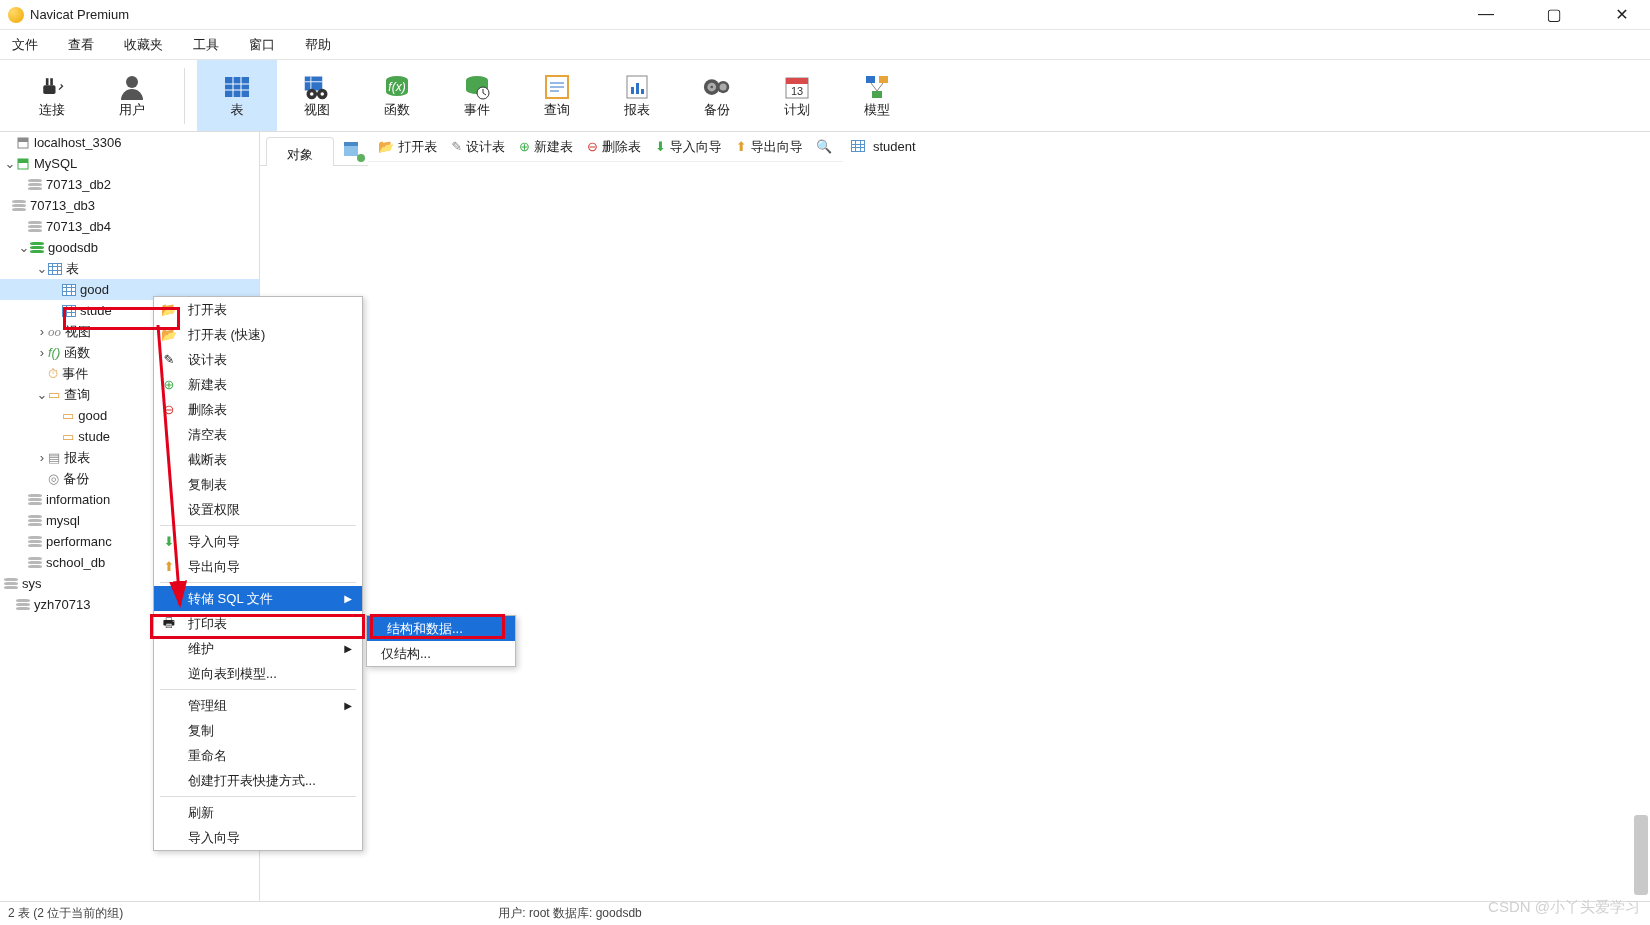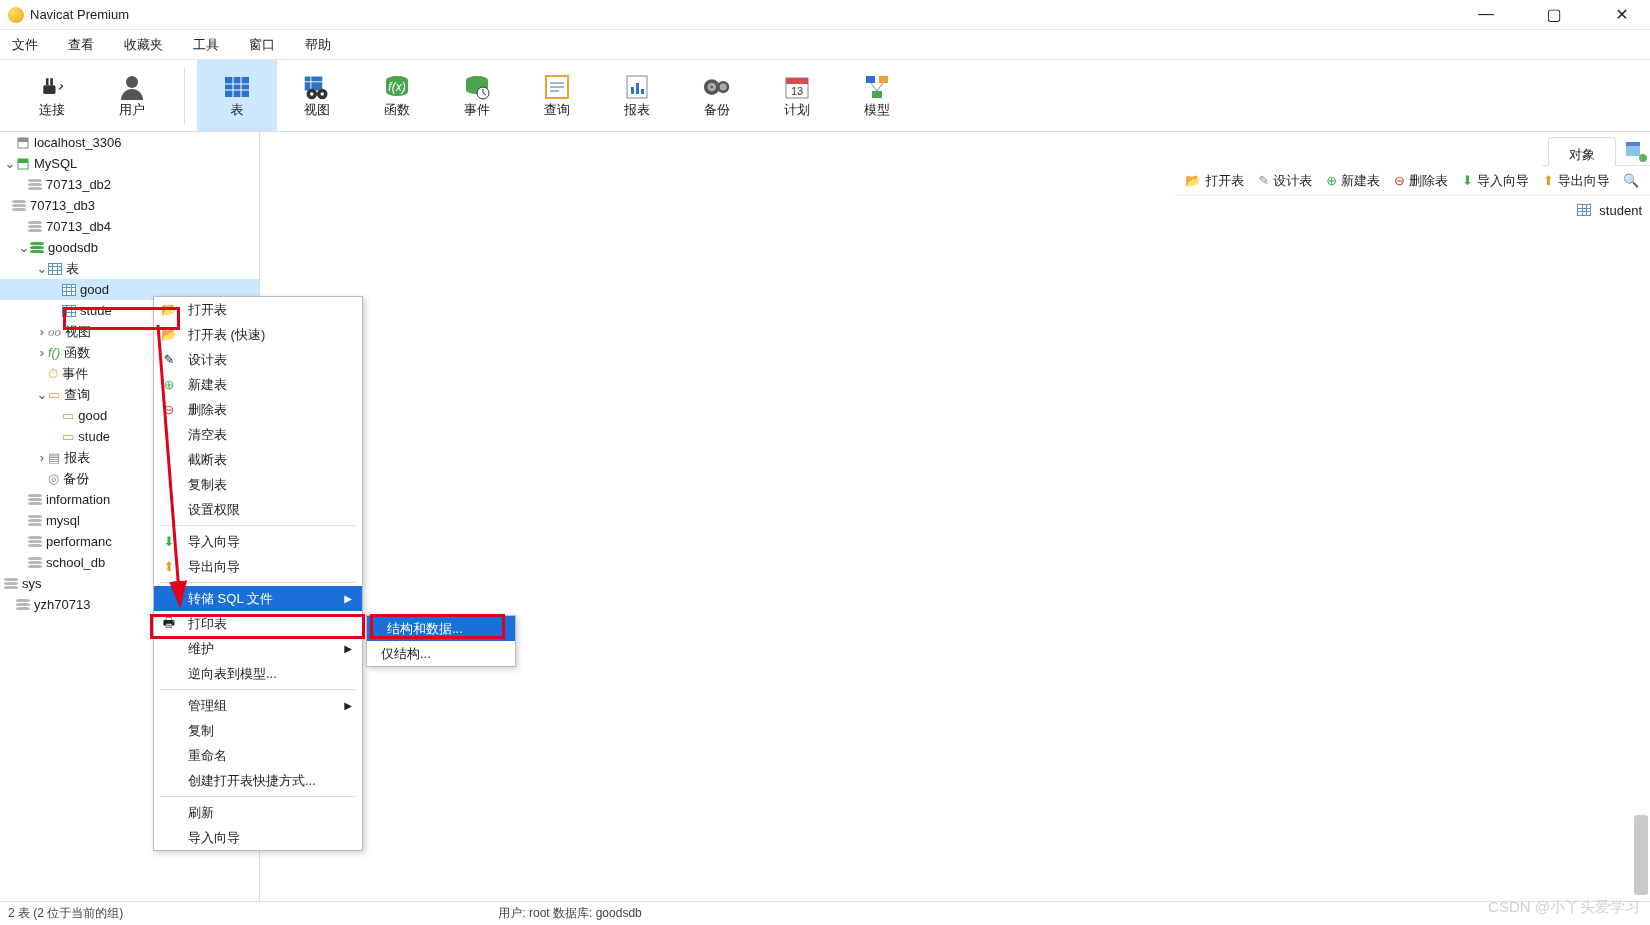--- a/index.html
+++ b/index.html
@@ -17,21 +17,21 @@
   .body { flex: 1; display: flex; position: relative; }
   .sidebar { width: 260px; border-right: 1px solid #ddd; overflow: hidden; }
   .tree-row { display: flex; align-items: center; height: 21px; padding-left: 4px; white-space: nowrap; }
   .tree-row.sel { background: #cde7ff; }
   .tw { display: inline-block; width: 12px; text-align: center; color: #555; }
   .db-icon { width: 14px; height: 12px; display: inline-flex; flex-direction: column; margin-right: 4px; }
   .db-icon i { flex:1; background:#b8b8b8; border-radius:7px/3px; margin-bottom:1px; }
   .db-icon.green i { background:#3fae49; }
   .tbl-icon { width:14px; height:12px; display:inline-grid; grid-template-columns:1fr 1fr 1fr; grid-template-rows:1fr 1fr 1fr; gap:1px; background:#5a94cc; padding:1px; margin-right:4px; }
   .tbl-icon i { background:#fff; }
-  .main { flex: 1; display: flex; flex-direction: column; align-items: flex-end; }
+  .main { flex: 1; display: flex; flex-direction: row; }
   .tabs { height: 34px; display: flex; align-items: stretch; border-bottom: 1px solid #ddd; padding-left: 6px; }
   .tab { padding: 8px 20px; border: 1px solid #ddd; border-bottom: none; background: #f6f6f6; border-radius: 4px 4px 0 0; margin-top: 4px; }
   .tab.active { background: #fff; position: relative; top: 1px; }
   .tab-add { margin-left:auto; width:34px; display:flex; align-items:center; justify-content:center; color:#888; position:relative; }
   .tab-add::after { content:""; position:absolute; right:3px; bottom:3px; width:8px; height:8px; background:#5db15f; border-radius:50%; }
   .obj-toolbar { height: 30px; display: flex; align-items: center; gap: 14px; padding: 0 10px; border-bottom: 1px solid #eee; }
   .obj-btn { display: flex; align-items: center; gap: 4px; }
   .obj-list { padding: 4px 8px; }
   .obj-item { display: flex; align-items: center; height: 20px; gap: 4px; }
   .status { height: 24px; border-top: 1px solid #ddd; padding: 3px 8px; font-size: 12px; color: #444; display: flex; }

